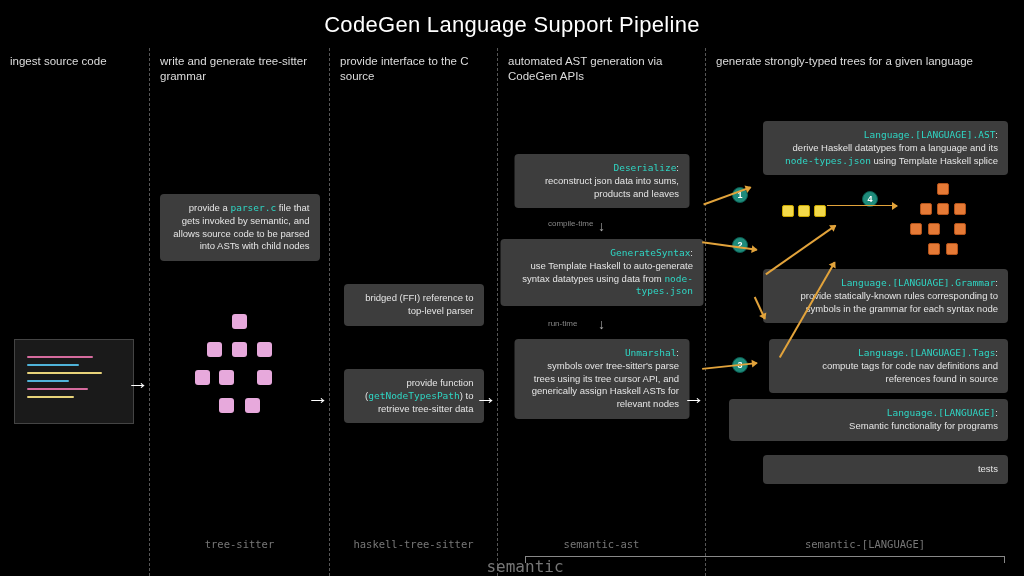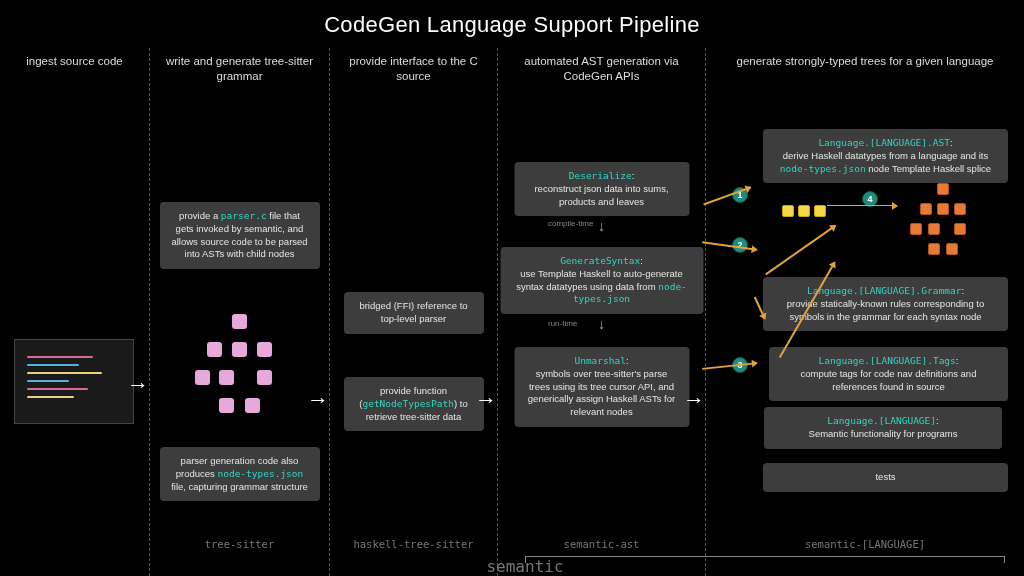--- a/index.html
+++ b/index.html
@@ -31,21 +31,21 @@
     position: relative;
     border-right: 1.2px dashed #555;
     padding: 0 6px;
     display: flex;
     flex-direction: column;
   }
   .col:last-child { border-right: none; }
   .col-header {
     font-size: 11.5px;
     font-weight: 300;
-    text-align: center;
+    text-align: left;
     padding: 6px 4px 10px 4px;
     color: #ddd;
     line-height: 1.3;
   }
   .col-body {
     flex: 1;
     position: relative;
   }
   .col-footer {
     font-family: "Menlo", "Consolas", monospace;
@@ -54,22 +54,22 @@
     text-align: center;
     padding: 6px 0 26px 0;
   }
   .card {
     background: #3d3d3d;
     border-radius: 4px;
     padding: 8px 10px;
     font-size: 9.5px;
     line-height: 1.35;
     color: #e5e5e5;
-    text-align: center;
-    margin: 8px auto;
+    text-align: right;
+    margin: 0 auto;
   }
   .code { font-family: "Menlo","Consolas",monospace; color:#2fd6c4; font-size: 9.5px; }
   .arrow-right {
     position: absolute;
     font-size: 22px;
     color: #fff;
     font-weight: bold;
   }
   .arrow-down {
     text-align:center;
@@ -171,23 +171,20 @@
         <div class="pbox" style="top:0; left:47px"></div>
         <div class="pbox" style="top:28px; left:22px"></div>
         <div class="pbox" style="top:28px; left:47px"></div>
         <div class="pbox" style="top:28px; left:72px"></div>
         <div class="pbox" style="top:56px; left:10px"></div>
         <div class="pbox" style="top:56px; left:34px"></div>
         <div class="pbox" style="top:56px; left:72px"></div>
         <div class="pbox" style="top:84px; left:34px"></div>
         <div class="pbox" style="top:84px; left:60px"></div>
       </div>
-      <div class="card" style="width:160px; position:absolute; top:345px; left:50%; transform:translateX(-50%)">
-        <span>parser generation code also produces </span><span class="code">node-types.json</span><span> file, capturing grammar structure</span>
-      </div>
       <div class="arrow-right" style="top:290px; right:-6px">→</div>
     </div>
     <div class="col-footer">tree-sitter</div>
   </div>
 
   <div class="col" style="width:168px">
     <div class="col-header">provide interface to the C source</div>
     <div class="col-body">
       <div class="card" style="width:140px; position:absolute; top:275px; left:50%; transform:translateX(-50%)">
         <span>provide function (</span><span class="code">getNodeTypesPath</span><span>) to retrieve tree-sitter data</span>
@@ -223,21 +220,21 @@
     </div>
     <div class="col-footer">semantic-ast</div>
   </div>
 
   <div class="col" style="width:318px">
     <div class="col-header">generate strongly-typed trees for a given language</div>
     <div class="col-body">
 
       <div class="card" style="width:245px; position:absolute; top:42px; right:10px">
         <span class="code">Language.[LANGUAGE].AST</span>:<br>
-        <span>derive Haskell datatypes from a language and its </span><span class="code">node-types.json</span><span> node Template Haskell splice</span>
+        <span>derive Haskell datatypes from a language and its </span><span class="code">node-types.json</span><span> using Template Haskell splice</span>
       </div>
 
       <div class="dtree" style="top:118px; left:70px; width:220px; height:60px">
         <div class="dbox yellow" style="top:8px; left:0"></div>
         <div class="dbox yellow" style="top:8px; left:16px"></div>
         <div class="dbox yellow" style="top:8px; left:32px"></div>
 
         <div class="dbox orange" style="top:-14px; left:155px"></div>
         <div class="dbox orange" style="top:6px; left:138px"></div>
         <div class="dbox orange" style="top:6px; left:155px"></div>
@@ -250,21 +247,21 @@
       </div>
 
       <div class="card" style="width:245px; position:absolute; top:190px; right:10px">
         <span class="code">Language.[LANGUAGE].Grammar</span>:<br>
         <span>provide statically-known rules corresponding to symbols in the grammar for each syntax node</span>
       </div>
       <div class="card" style="width:239px; position:absolute; top:260px; right:10px">
         <span class="code">Language.[LANGUAGE].Tags</span>:<br>
         <span>compute tags for code nav definitions and references found in source</span>
       </div>
-      <div class="card" style="width:238px; position:absolute; top:320px; right:16px">
+      <div class="card" style="width:279px; position:absolute; top:320px; right:10px">
         <span class="code">Language.[LANGUAGE]</span>:<br>
         <span>Semantic functionality for programs</span>
       </div>
       <div class="card" style="width:245px; position:absolute; top:376px; right:10px; ">tests</div>
 
       <div class="badge" style="top:108px; left:20px">1</div>
       <div class="badge" style="top:158px; left:20px">2</div>
       <div class="badge" style="top:278px; left:20px">3</div>
       <div class="badge" style="top:112px; left:150px">4</div>
 

